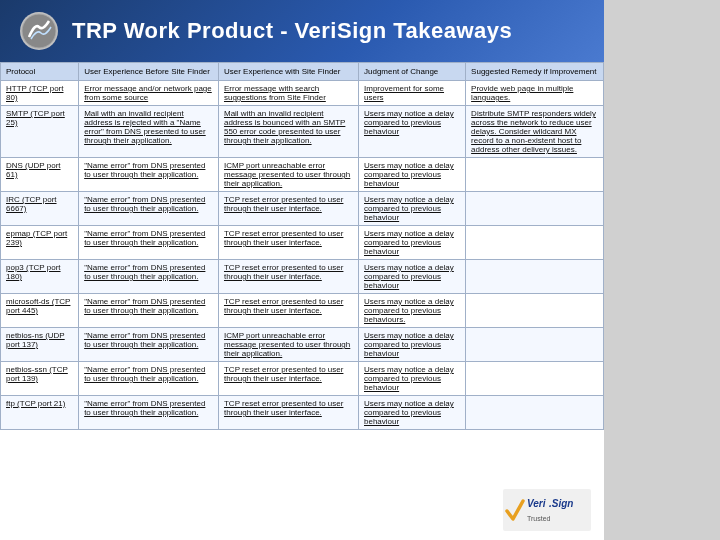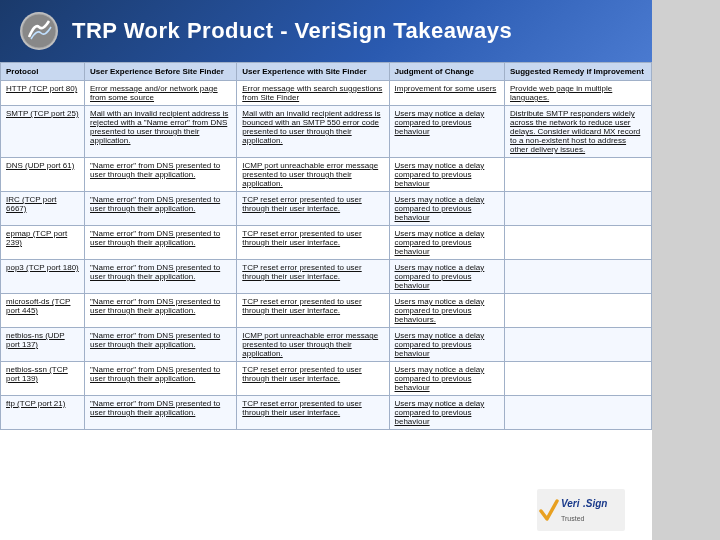--- a/index.html
+++ b/index.html
@@ -5,21 +5,21 @@
     * { margin: 0; padding: 0; box-sizing: border-box; }
     body {
       width: 720px;
       height: 540px;
       font-family: Arial, sans-serif;
       font-size: 9px;
       background: #d0d0d0;
       overflow: hidden;
     }
     .slide {
-      width: 652px;
+      width: 604px;
       height: 540px;
       background: #e8e8e8;
       display: flex;
       flex-direction: column;
       justify-content: space-between;
     }
     .header {
       background: linear-gradient(135deg, #1a3a6b 0%, #2a5ab0 60%, #4a7ad0 100%);
       color: white;
       padding: 12px 20px;
@@ -55,40 +55,40 @@
     }
     table {
       width: 100%;
       border-collapse: collapse;
       font-size: 8px;
     }
     th {
       background: #c8d8f0;
       border: 1px solid #a0b0c8;
       padding: 4px 5px;
-      font-weight: bold;
+      font-weight: normal;
       text-align: left;
       color: #000;
       vertical-align: top;
     }
     td {
       border: 1px solid #a0b0c8;
       padding: 3px 5px;
       vertical-align: top;
       color: #111;
       background: white;
       text-decoration: underline;
     }
     tr:nth-child(even) td {
       background: #f4f8ff;
     }
     .logo-bottom {
       position: absolute;
       bottom: 8px;
-      right: 26px;
+      right: 12px;
       width: 90px;
       height: 45px;
       display: flex;
       align-items: center;
       justify-content: center;
     }
   </style>
 </head>
 <body>
 

